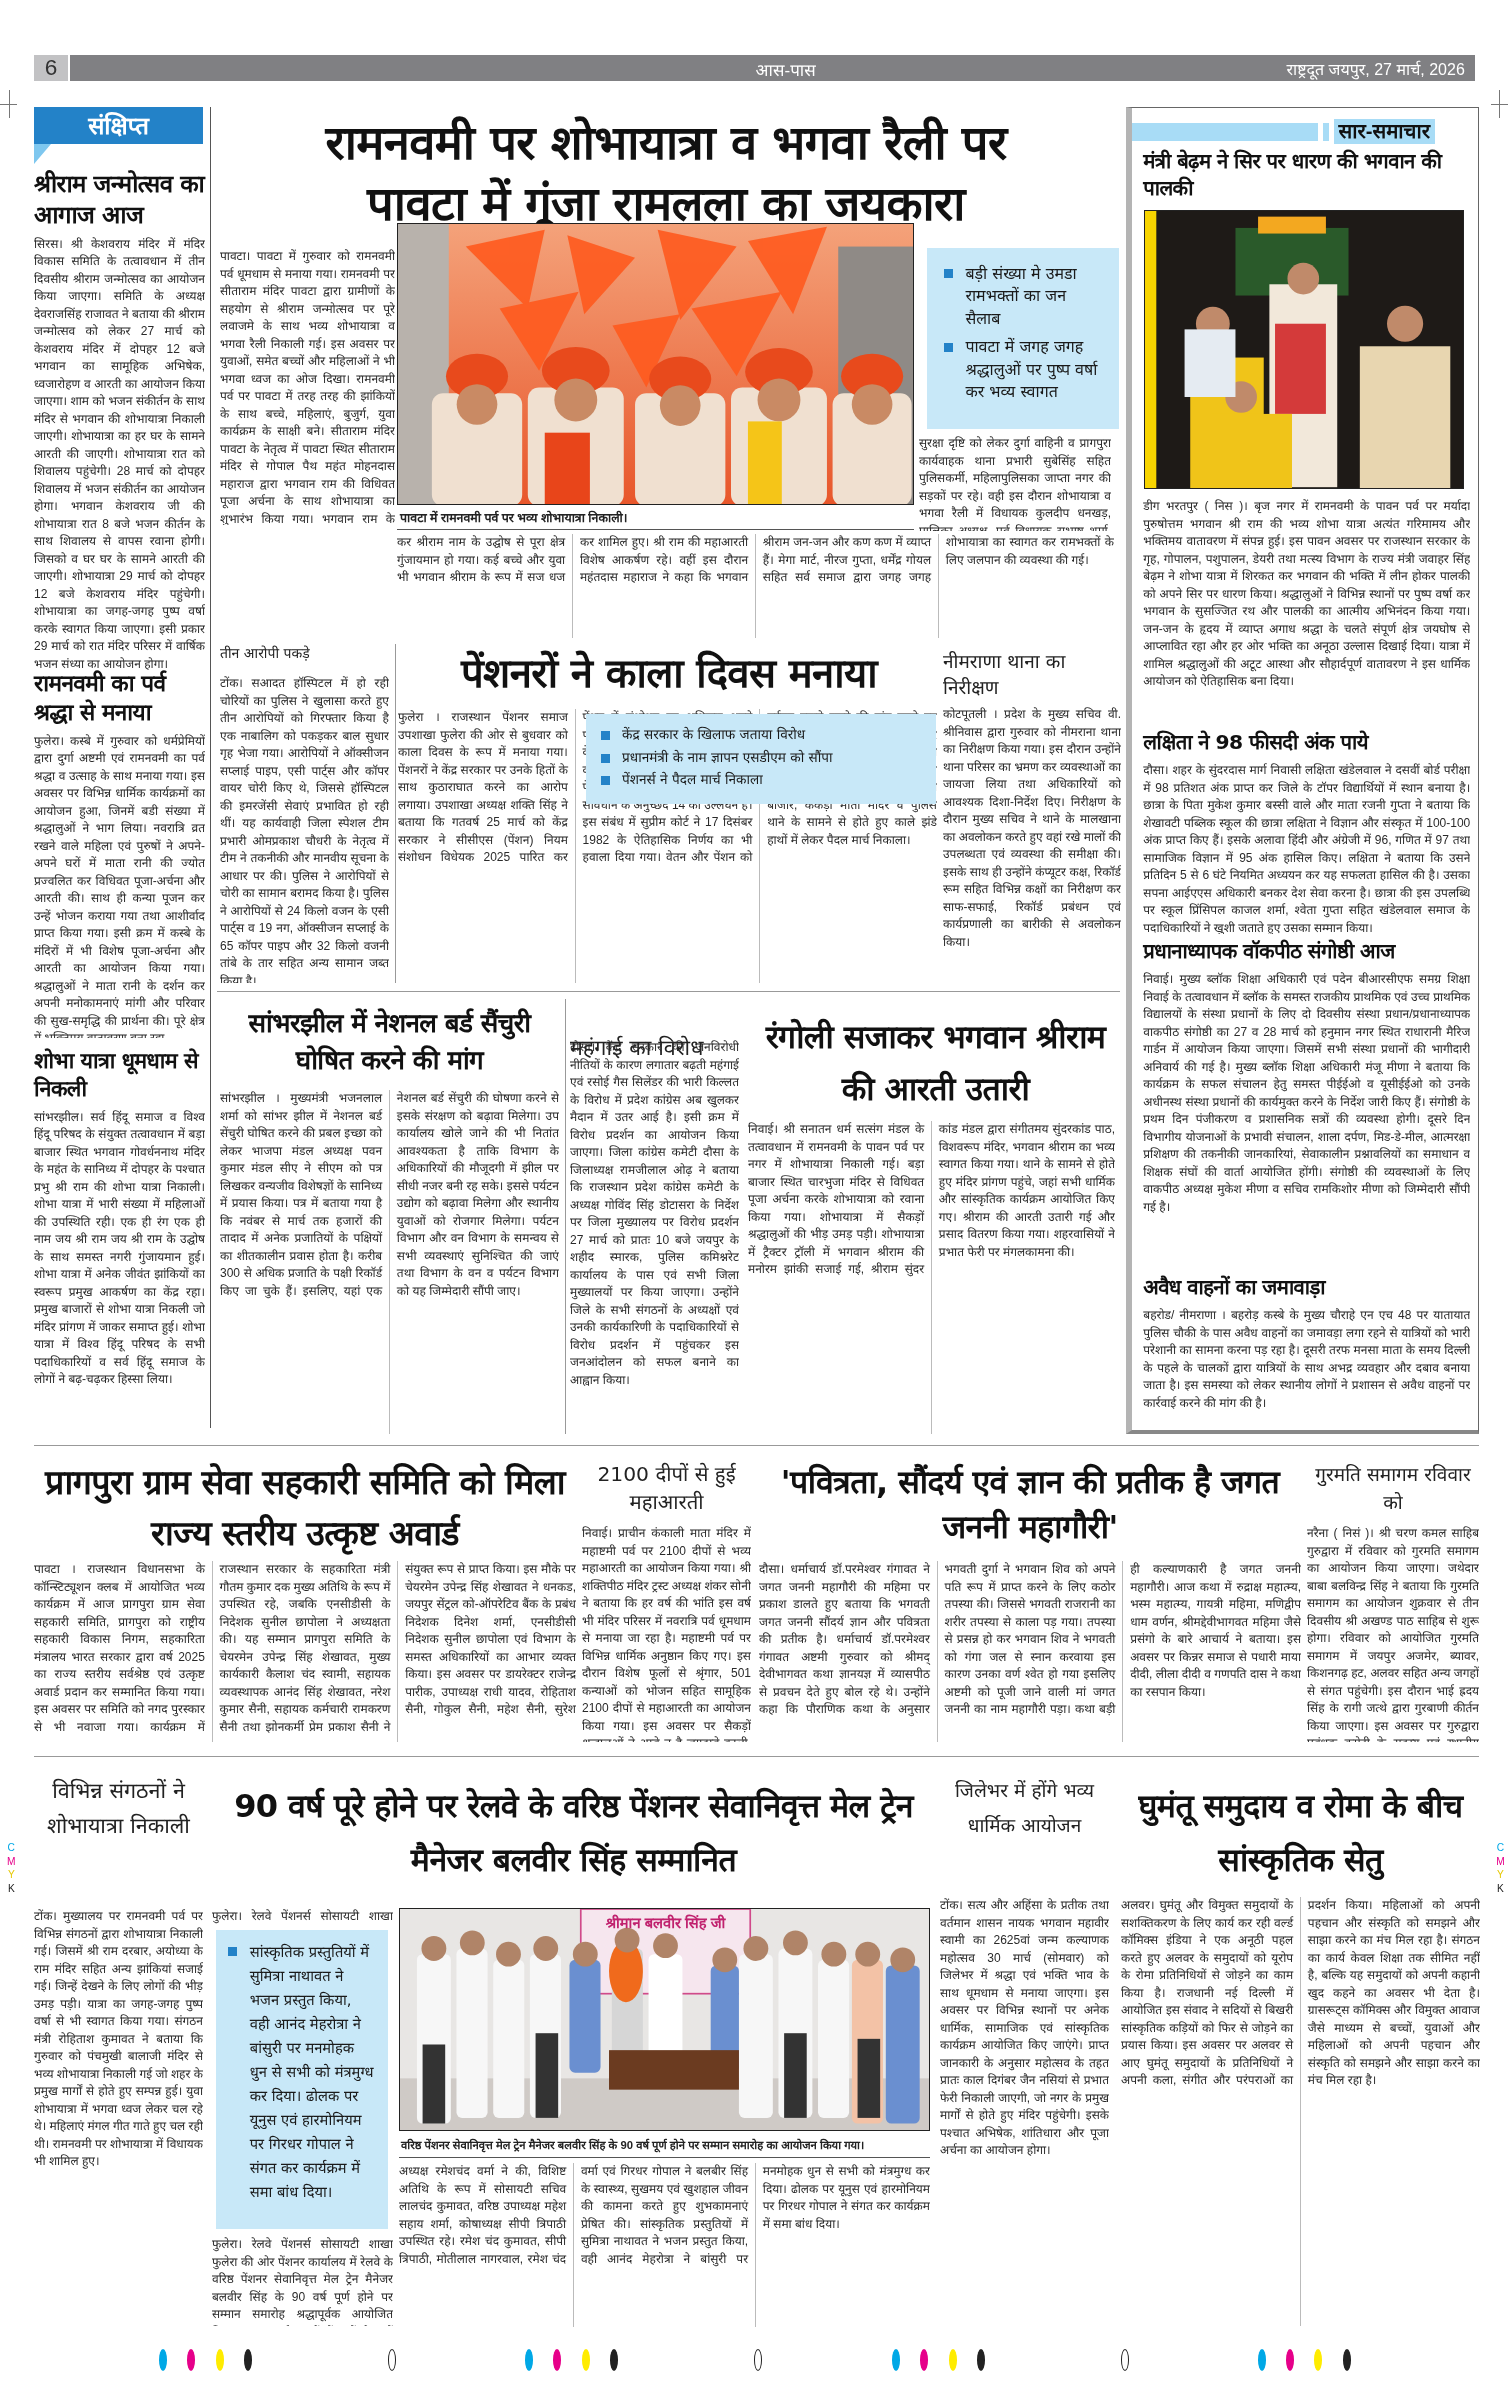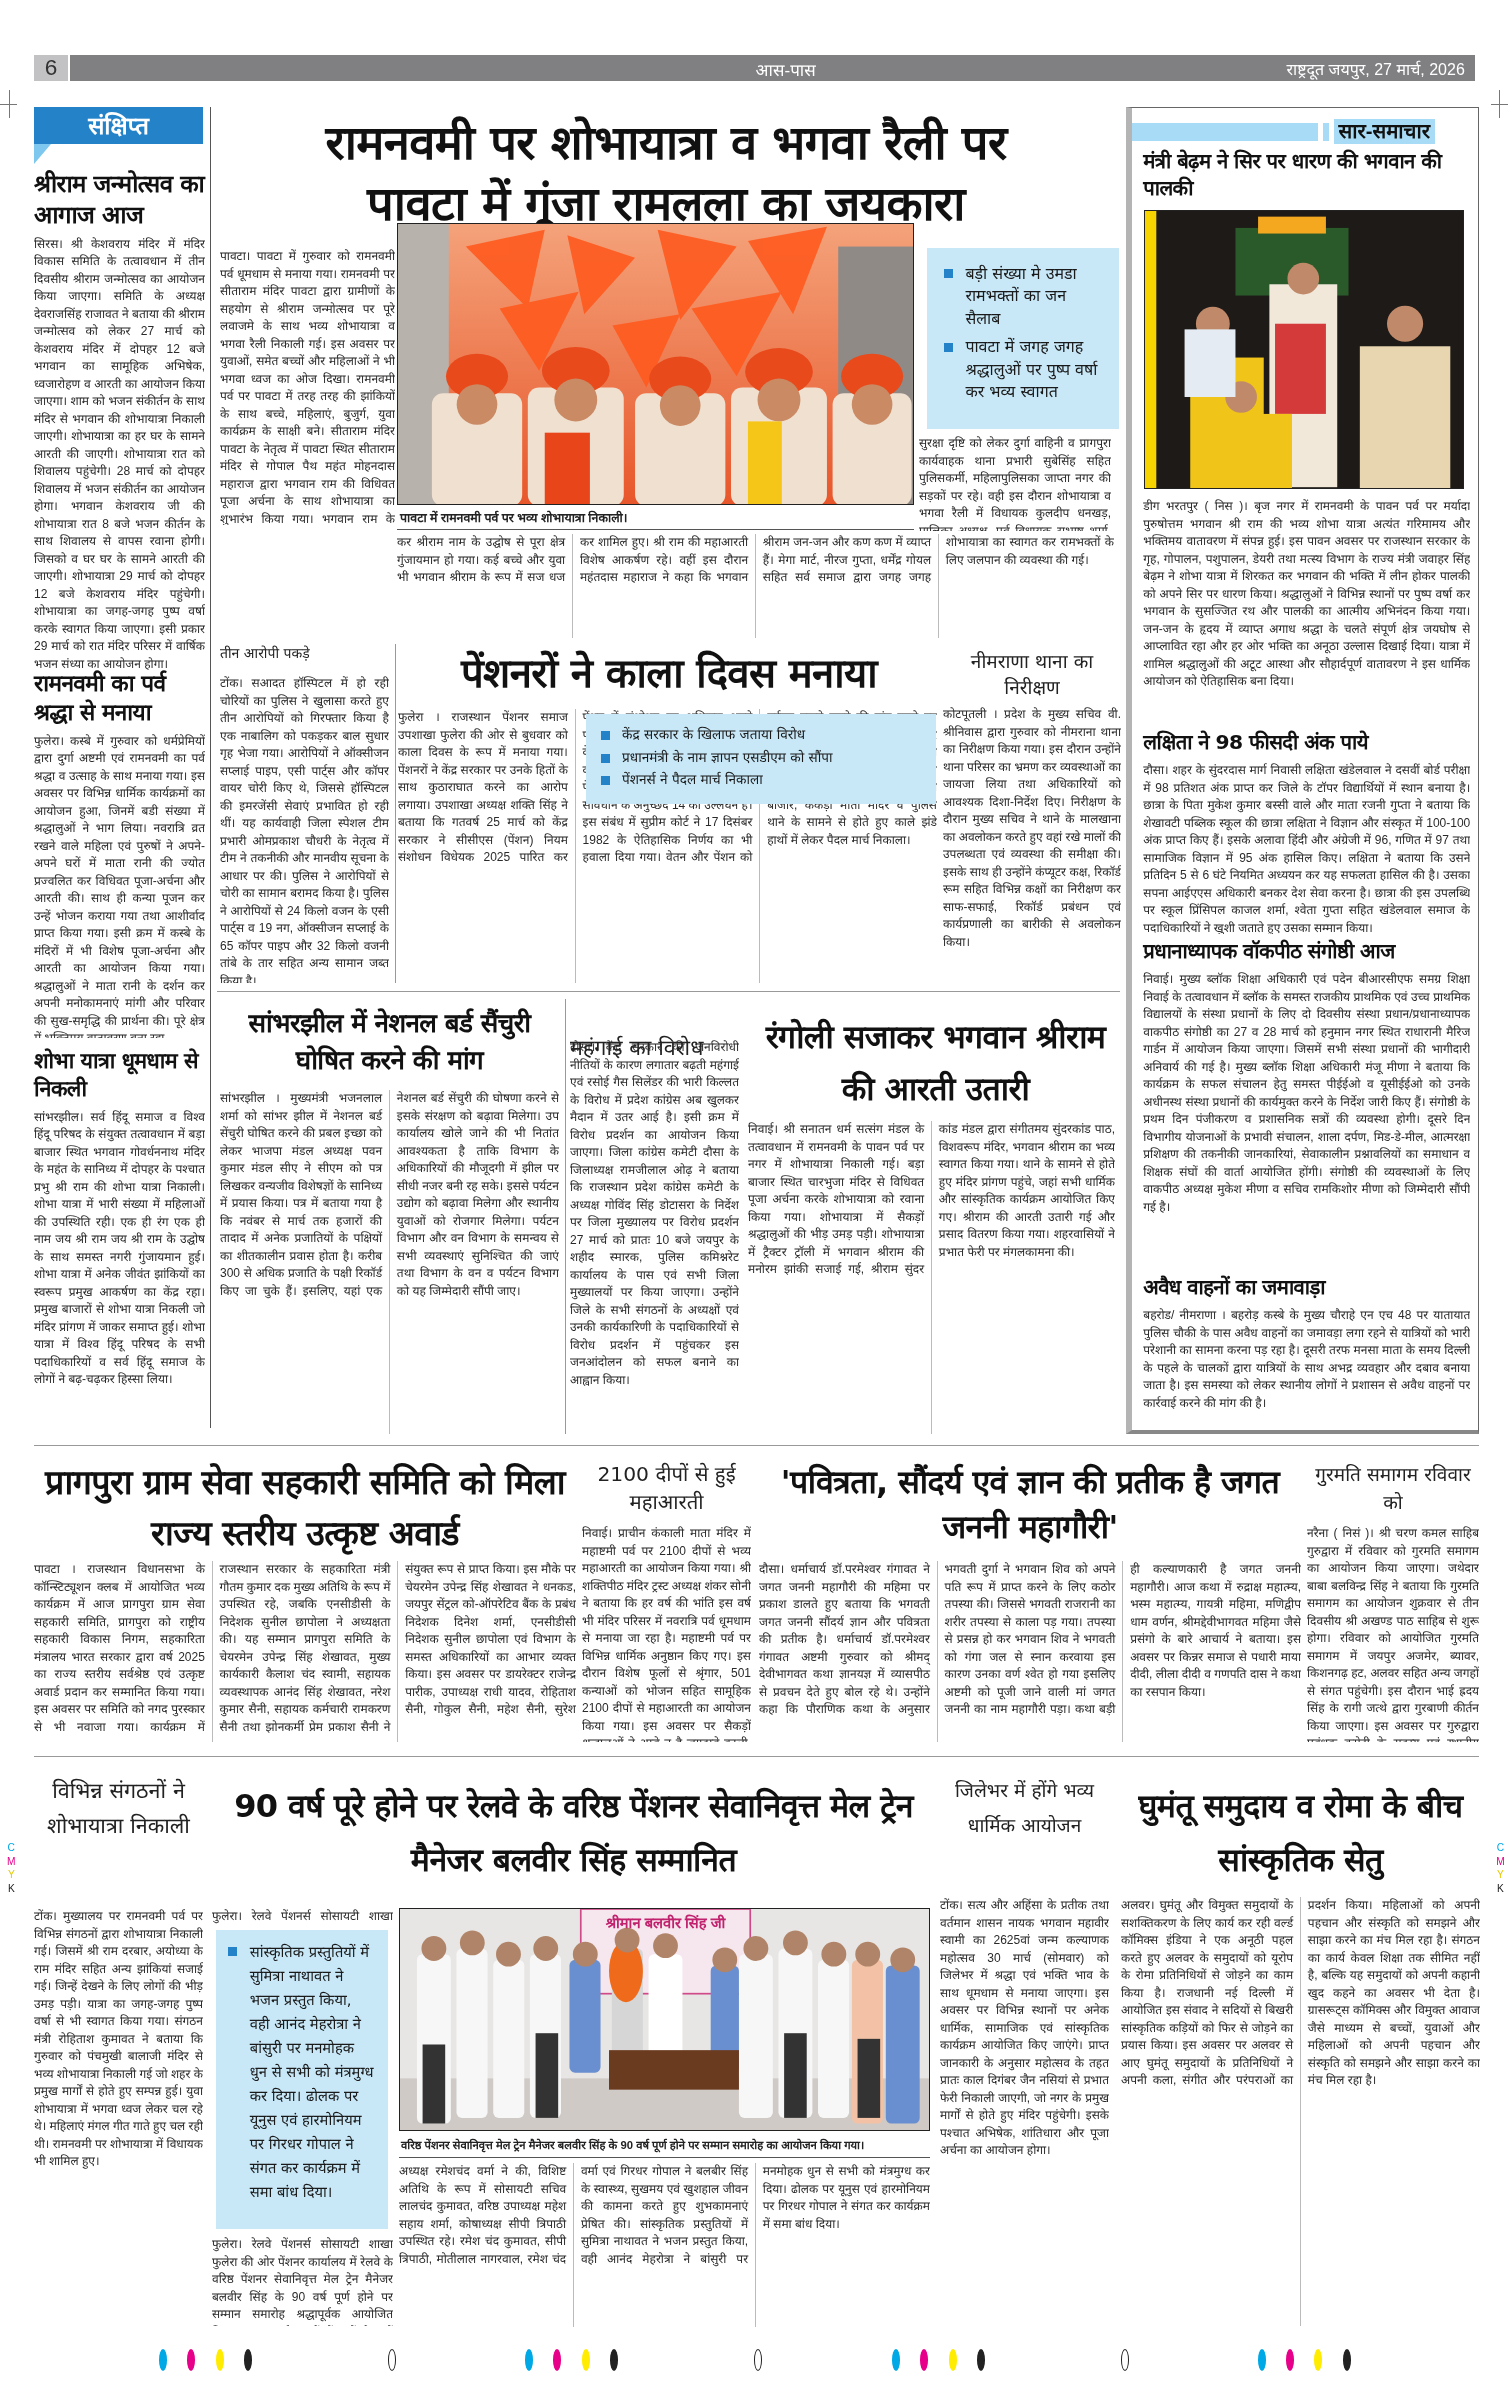--- a/index.html
+++ b/index.html
@@ -205,21 +205,21 @@
   <div class="highlight-item" style="font-size:13.6px;line-height:20.3px;margin-bottom:2.3px;">
       <span class="bullet-sq"></span>
       <span>प्रधानमंत्री के नाम ज्ञापन एसडीएम को सौंपा</span>
     </div>
   <div class="highlight-item" style="font-size:13.6px;line-height:20.3px;margin-bottom:2.3px;">
       <span class="bullet-sq"></span>
       <span>पेंशनर्स ने पैदल मार्च निकाला</span>
     </div>
 </div>
 
-<div class="abs headline-light" style="left:943px;top:648px;width:178px;text-align:center;font-size:19px;line-height:26px;">नीमराणा थाना का निरीक्षण</div>
+<div class="abs headline-light" style="left:943px;top:648px;width:178px;text-align:left;font-size:19px;line-height:26px;">नीमराणा थाना का निरीक्षण</div>
 <div class="abs body-text" style="left:943px;top:706px;width:178px;height:277px;">कोटपूतली । प्रदेश के मुख्य सचिव वी. श्रीनिवास द्वारा गुरुवार को नीमराना थाना का निरीक्षण किया गया। इस दौरान उन्होंने थाना परिसर का भ्रमण कर व्यवस्थाओं का जायजा लिया तथा अधिकारियों को आवश्यक दिशा-निर्देश दिए। निरीक्षण के दौरान मुख्य सचिव ने थाने के मालखाना का अवलोकन करते हुए वहां रखे मालों की उपलब्धता एवं व्यवस्था की समीक्षा की। इसके साथ ही उन्होंने कंप्यूटर कक्ष, रिकॉर्ड रूम सहित विभिन्न कक्षों का निरीक्षण कर साफ-सफाई, रिकॉर्ड प्रबंधन एवं कार्यप्रणाली का बारीकी से अवलोकन किया।</div>
 
 <div class="hrule" style="left:217px;top:991px;width:903px;height:0.6px;background:#999;"></div>
 
 <div class="abs headline" style="left:220px;top:1005px;width:339px;text-align:center;font-size:26px;line-height:37px;">सांभरझील में नेशनल बर्ड सैंचुरी घोषित करने की मांग</div>
 <div class="abs body-text cols2" style="left:220px;top:1090px;width:339px;height:344px;">सांभरझील । मुख्यमंत्री भजनलाल शर्मा को सांभर झील में नेशनल बर्ड सेंचुरी घोषित करने की प्रबल इच्छा को लेकर भाजपा मंडल अध्यक्ष पवन कुमार मंडल सीए ने सीएम को पत्र लिखकर वन्यजीव विशेषज्ञों के सानिध्य में प्रयास किया। पत्र में बताया गया है कि नवंबर से मार्च तक हजारों की तादाद में अनेक प्रजातियों के पक्षियों का शीतकालीन प्रवास होता है। करीब 300 से अधिक प्रजाति के पक्षी रिकॉर्ड किए जा चुके हैं। इसलिए, यहां एक नेशनल बर्ड सेंचुरी की घोषणा करने से इसके संरक्षण को बढ़ावा मिलेगा। उप कार्यालय खोले जाने की भी नितांत आवश्यकता है ताकि विभाग के अधिकारियों की मौजूदगी में झील पर सीधी नजर बनी रह सके। इससे पर्यटन उद्योग को बढ़ावा मिलेगा और स्थानीय युवाओं को रोजगार मिलेगा। पर्यटन विभाग और वन विभाग के समन्वय से सभी व्यवस्थाएं सुनिश्चित की जाएं तथा विभाग के वन व पर्यटन विभाग को यह जिम्मेदारी सौंपी जाए।</div>
 <div class="vrule" style="left:565px;top:999px;height:435px;width:0.6px;background:#999;"></div>
 
 <div class="abs headline-light" style="left:570px;top:1035px;width:169px;font-size:21.5px;">महंगाई का विरोध</div>
 <div class="abs body-text" style="left:570px;top:1039px;width:169px;height:395px;">दौसा। केंद्र सरकार की जनविरोधी नीतियों के कारण लगातार बढ़ती महंगाई एवं रसोई गैस सिलेंडर की भारी किल्लत के विरोध में प्रदेश कांग्रेस अब खुलकर मैदान में उतर आई है। इसी क्रम में विरोध प्रदर्शन का आयोजन किया जाएगा। जिला कांग्रेस कमेटी दौसा के जिलाध्यक्ष रामजीलाल ओढ़ ने बताया कि राजस्थान प्रदेश कांग्रेस कमेटी के अध्यक्ष गोविंद सिंह डोटासरा के निर्देश पर जिला मुख्यालय पर विरोध प्रदर्शन 27 मार्च को प्रातः 10 बजे जयपुर के शहीद स्मारक, पुलिस कमिश्नरेट कार्यालय के पास एवं सभी जिला मुख्यालयों पर किया जाएगा। उन्होंने जिले के सभी संगठनों के अध्यक्षों एवं उनकी कार्यकारिणी के पदाधिकारियों से विरोध प्रदर्शन में पहुंचकर इस जनआंदोलन को सफल बनाने का आह्वान किया।</div>

